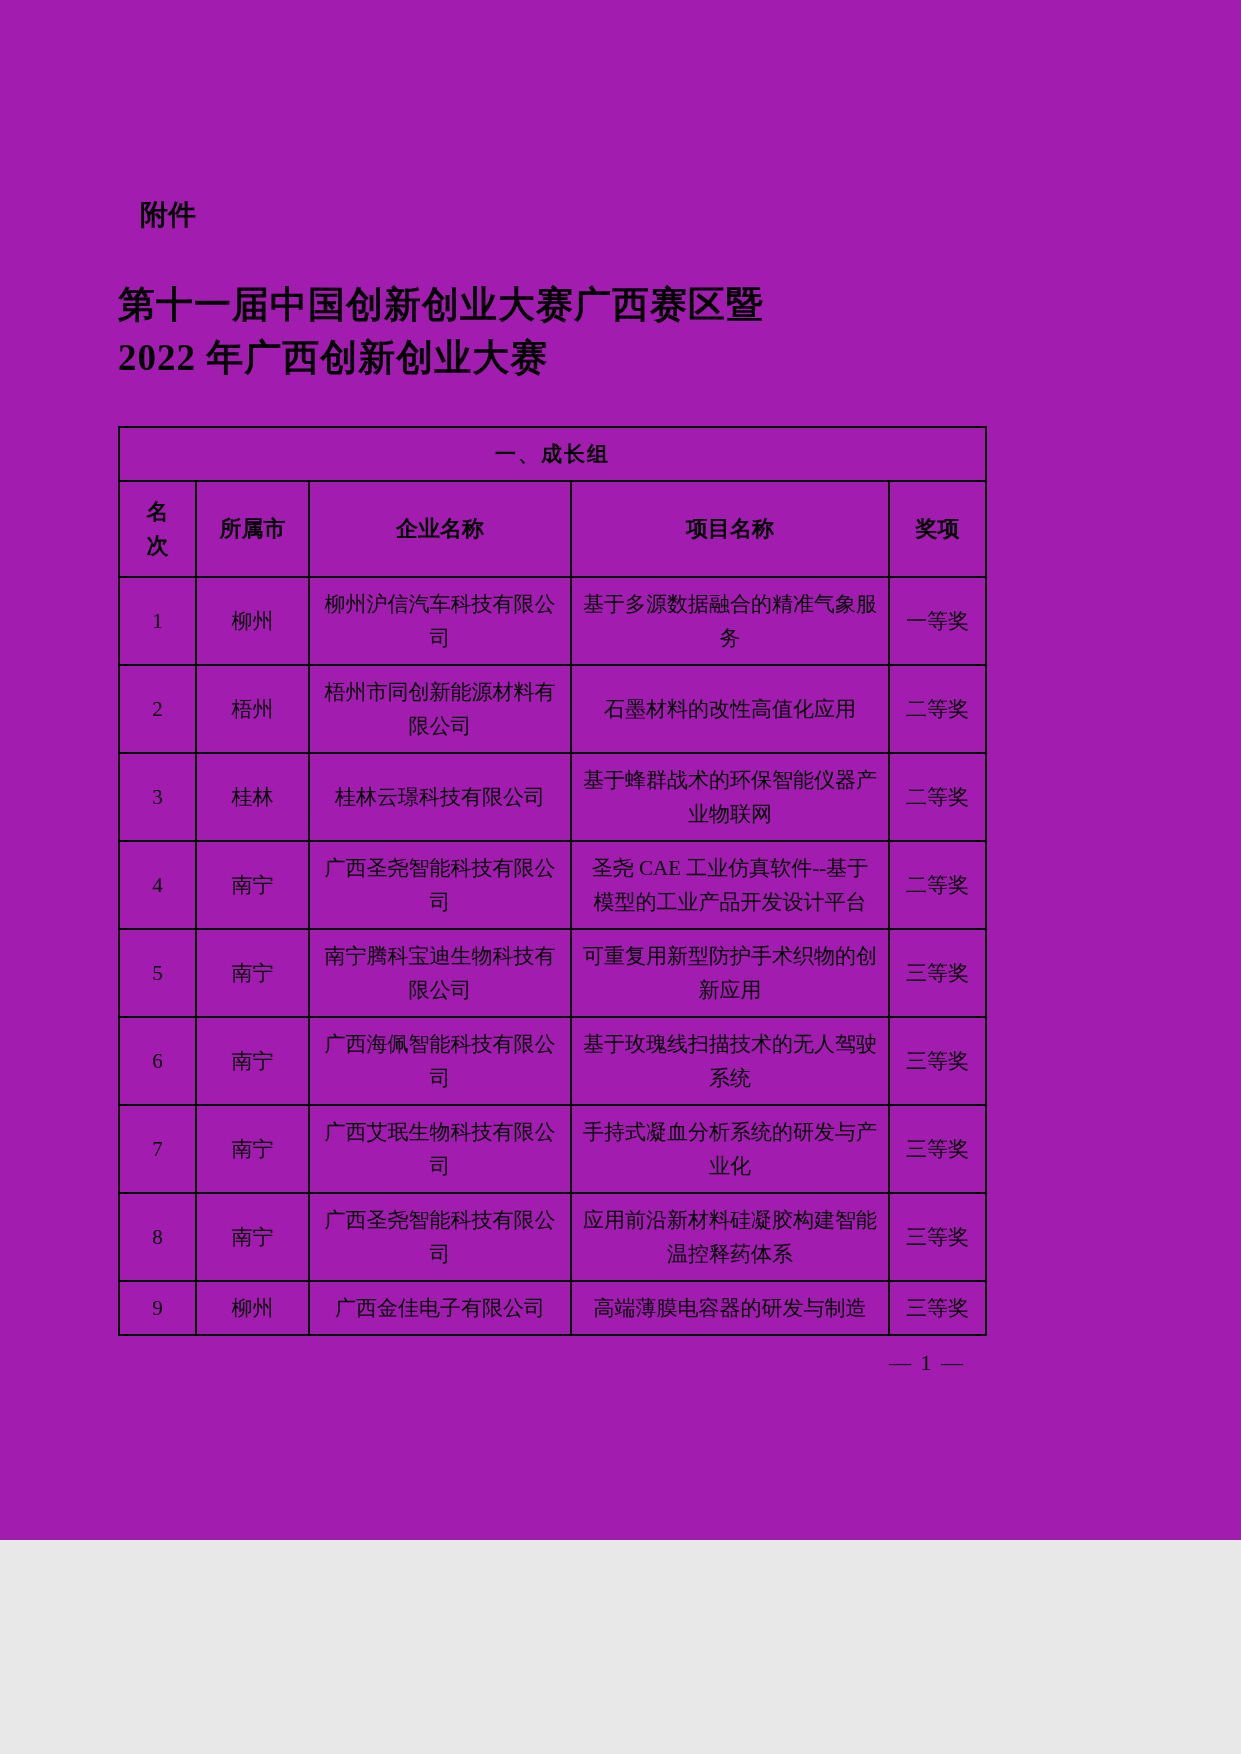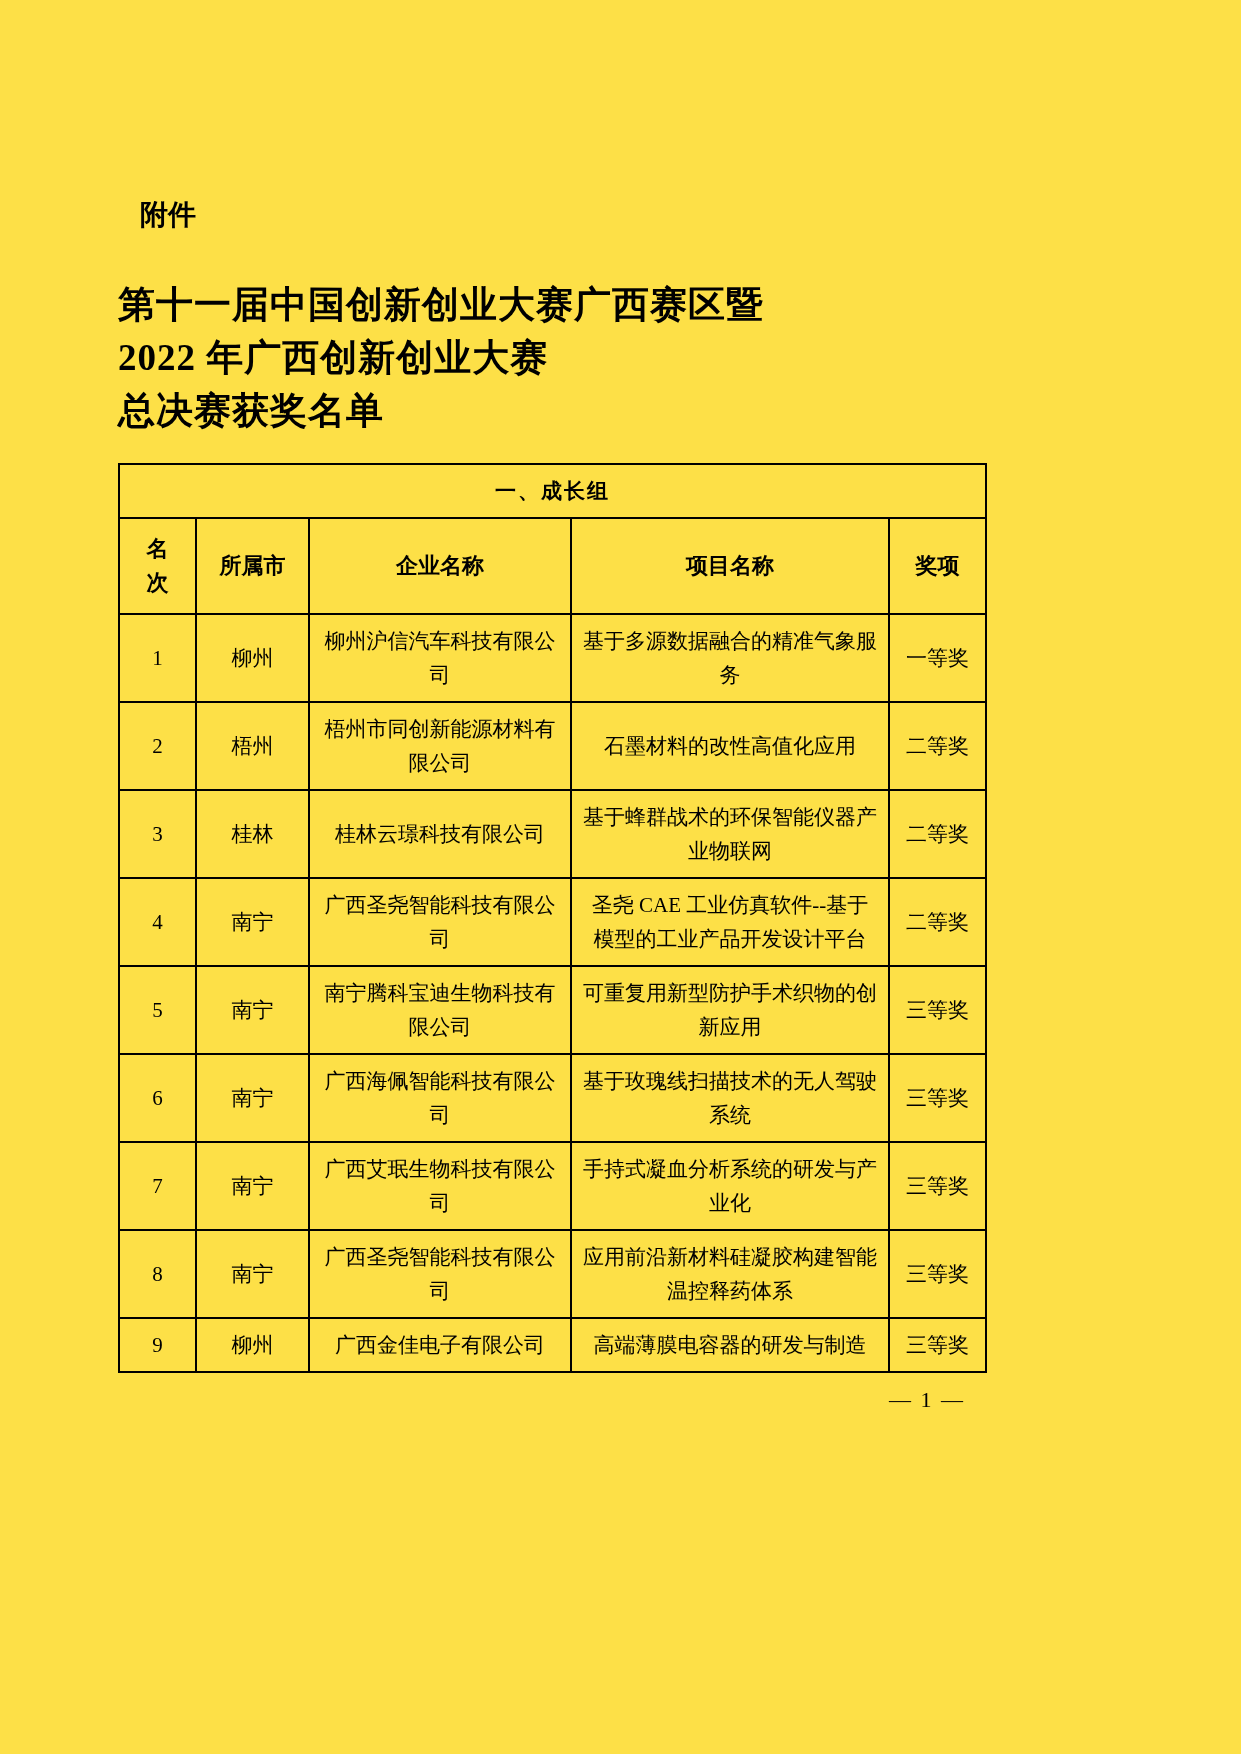--- a/index.html
+++ b/index.html
@@ -1,20 +1,20 @@
 <!DOCTYPE html>
 <html><head>
 <meta charset="utf-8">
 <style>
   * { margin: 0; padding: 0; box-sizing: border-box; }
   html, body { background: #e8e8e8; }
   .page {
     width: 1241px;
-    height: 1754px;
-    background: #fde047;
+    height: 1540px;
+    background: #a21caf;
     margin: 0 auto;
     position: relative;
     color: #000000;
     font-family: "Liberation Serif", "DejaVu Serif", serif;
     padding: 196px 0 0 118px;
   }
   .content { width: 867px; }
   .attachment-label {
     font-size: 28px;
     font-weight: bold;
@@ -22,21 +22,21 @@
     font-family: "Liberation Sans", "DejaVu Sans", sans-serif;
   }
   .doc-title {
     margin-top: 44px;
     font-weight: bold;
     font-size: 37px;
     line-height: 53px;
     letter-spacing: 1px;
   }
   table.awards {
-    margin-top: 26px;
+    margin-top: 42px;
     width: 867px;
     border-collapse: collapse;
     table-layout: fixed;
   }
   table.awards th, table.awards td {
     border: 2px solid #000000;
     text-align: center;
     vertical-align: middle;
     font-size: 21px;
     line-height: 34px;
@@ -73,21 +73,20 @@
 <body>
 
 <div class="page">
   <div class="content">
 
     <div class="attachment-label">附件</div>
 
     <div class="doc-title">
       <div>第十一届中国创新创业大赛广西赛区暨</div>
       <div>2022 年广西创新创业大赛</div>
-      <div>总决赛获奖名单</div>
     </div>
 
     <table class="awards">
       <colgroup>
         <col class="c-rank">
         <col class="c-city">
         <col class="c-company">
         <col class="c-project">
         <col class="c-award">
       </colgroup>

